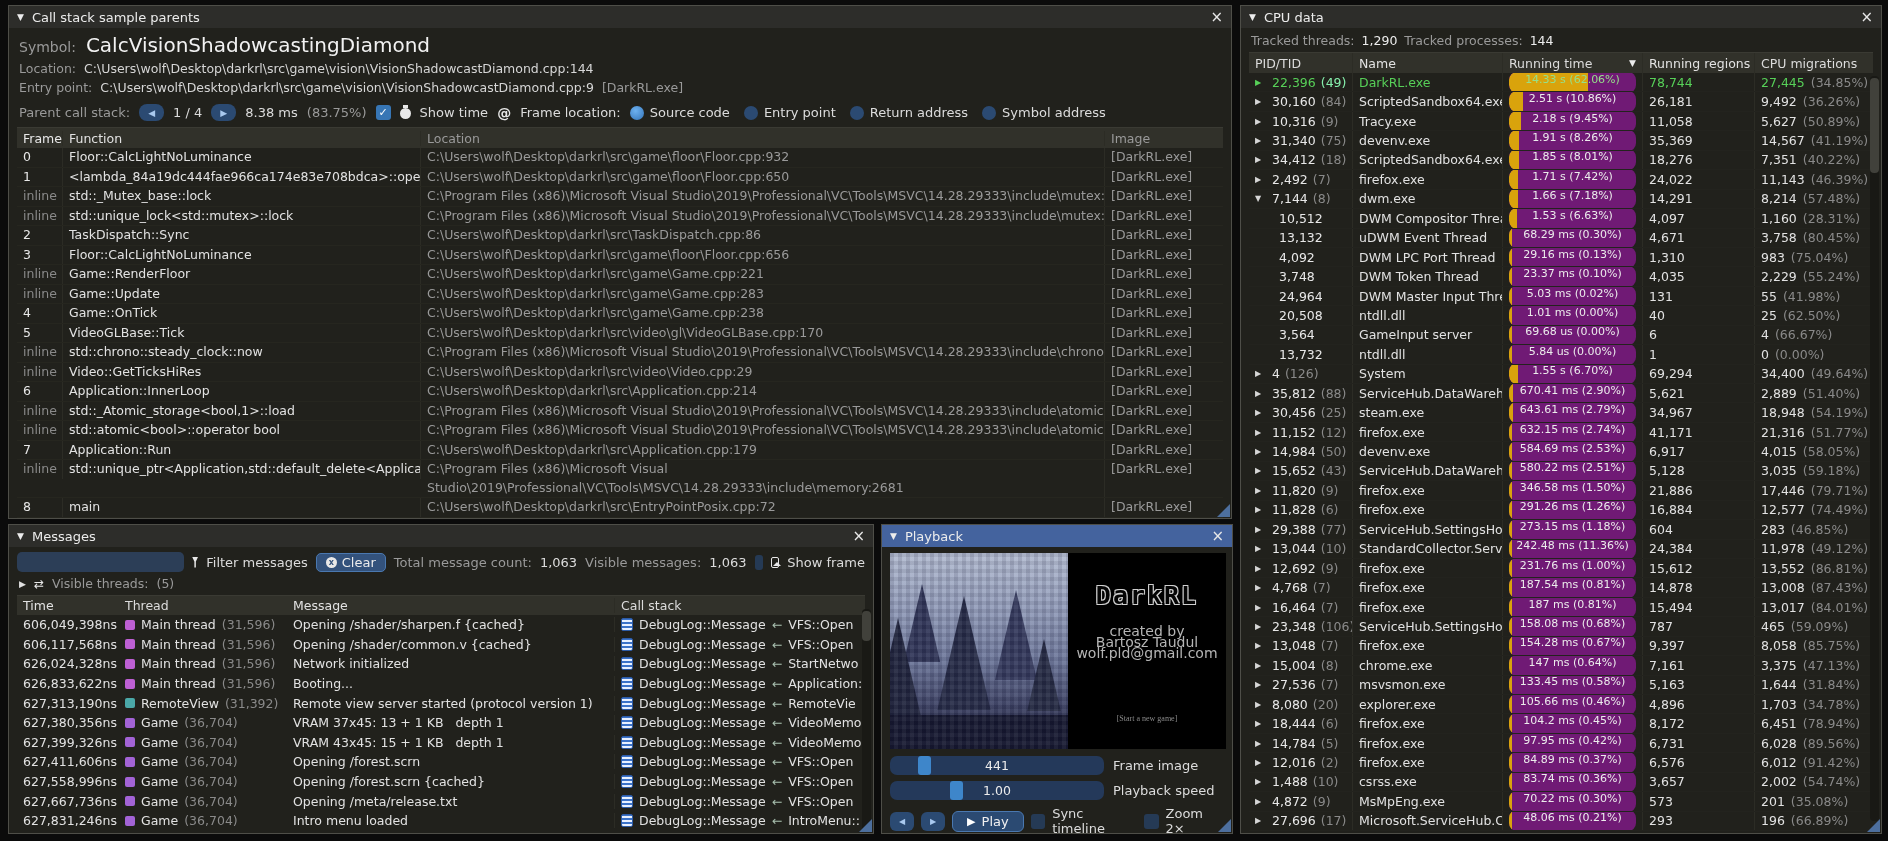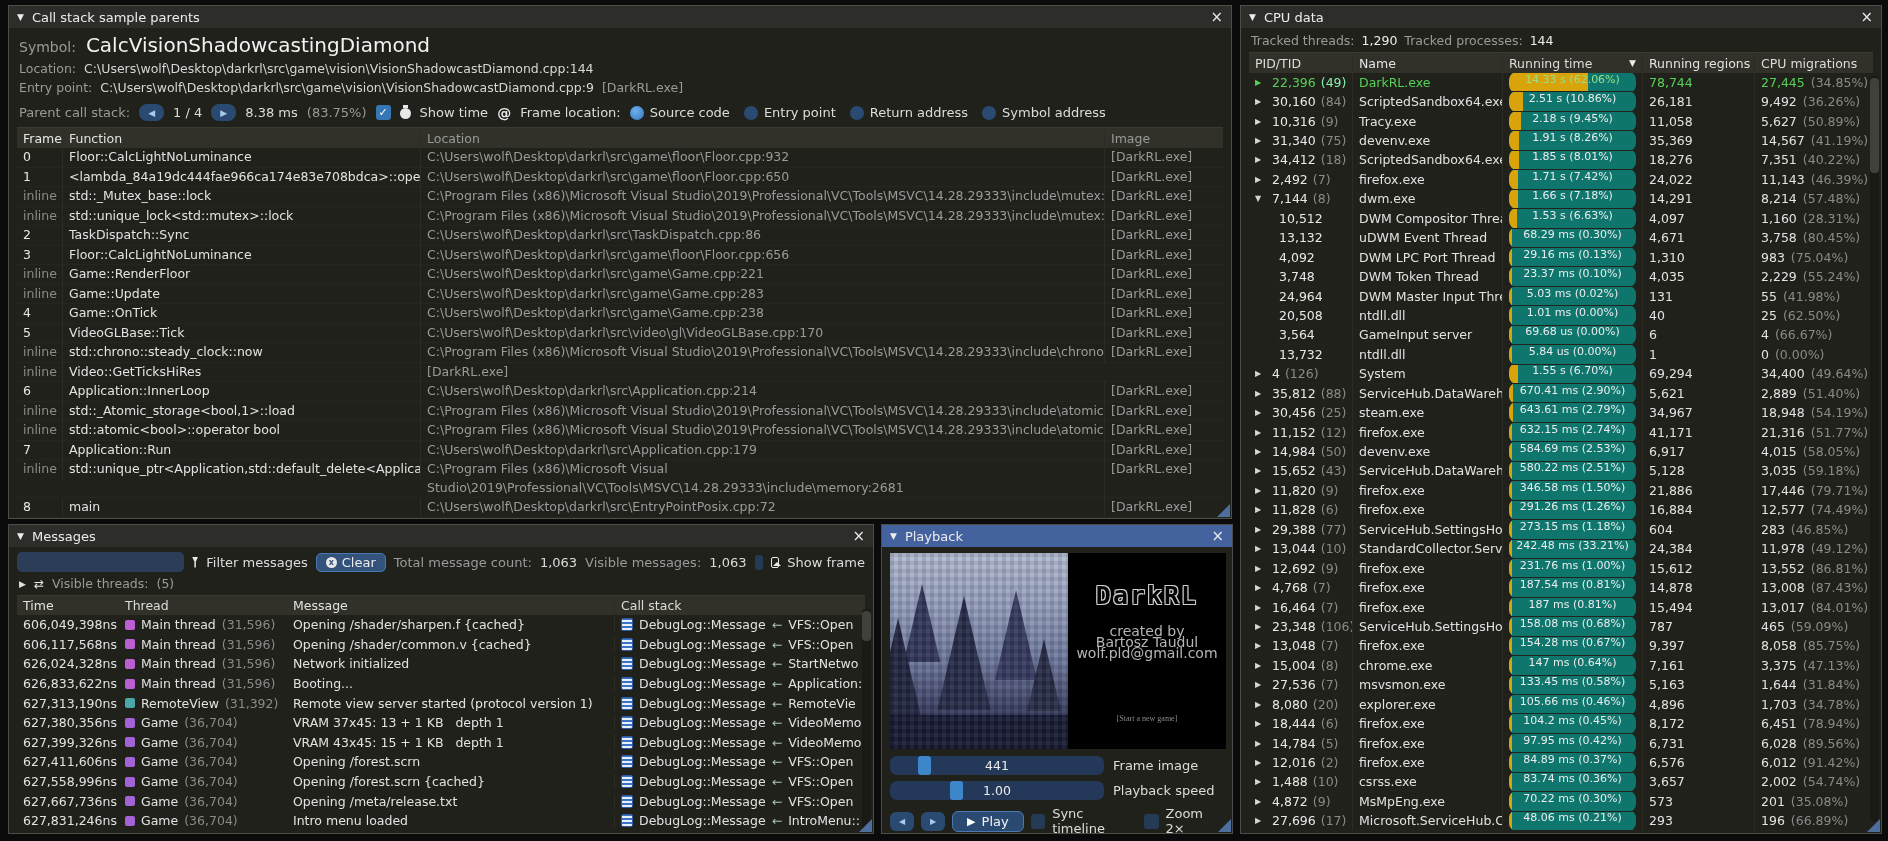--- a/index.html
+++ b/index.html
@@ -114,21 +114,21 @@
   .cpu-hrow { background:#31312a; flex:0 0 20px; display:flex; align-items:center; font-size:12.5px; }
   .cpu-rows { flex:1; overflow:hidden; }
   .cpu-row { display:flex; height:19.45px; align-items:center; font-size:12.5px; border-bottom:1px solid #23231e; }
   .pc { padding:0 6px; overflow:hidden; white-space:nowrap; border-right:1px solid #2c2c25; height:100%; display:flex; align-items:center; }
   .pc-pid { flex:0 0 104px; gap:5px; }
   .tri { width:12px; flex:0 0 12px; font-size:8px; color:#d6d6d6; cursor:pointer; }
   .pid { color:#e8e8e8; }
   .cnt { color:#8a8a8a; }
   .pc-name { flex:0 0 150px; color:#e2e2e2; }
   .pc-time { flex:0 0 140px; }
-  .bar { position:relative; width:128px; height:21px; border-radius:8px; background:#0f766e; overflow:hidden; }
+  .bar { position:relative; width:128px; height:21px; border-radius:8px; background:#701a75; overflow:hidden; }
   .fill { position:absolute; left:0; top:0; bottom:0; background:#d9a30c; min-width:3px; border-radius:8px 0 0 8px; }
   .bar-txt { position:absolute; inset:0; text-align:center; font-size:11px; line-height:15px; color:#ececec; }
   .pc-reg { flex:0 0 112px; color:#e2e2e2; }
   .pc-mig { flex:1 1 auto; gap:6px; border-right:none; }
   .mig { color:#e2e2e2; }
   .migp { color:#8a8a8a; }
   .cpu-row.hl .pid, .cpu-row.hl .pc-name, .cpu-row.hl .pc-reg, .cpu-row.hl .mig { color:#57d058; }
   .cpu-row.hl .cnt { color:#86efac; }
   .cpu-row.hl .tri { color:#57d058; }
   .cpu-row.hl .bar-txt { color:#95e08a; }
@@ -267,20 +267,21 @@
       </div>
         <div class="cs-row inline">
         <div class="cell c-frame">inline</div>
         <div class="cell c-func">std::chrono::steady_clock::now</div>
         <div class="cell c-loc">C:\Program Files (x86)\Microsoft Visual Studio\2019\Professional\VC\Tools\MSVC\14.28.29333\include\chrono:607</div>
         <div class="cell c-img">[DarkRL.exe]</div>
       </div>
         <div class="cs-row inline">
         <div class="cell c-frame">inline</div>
         <div class="cell c-func">Video::GetTicksHiRes</div>
+        <div class="cell c-loc">C:\Users\wolf\Desktop\darkrl\src\video\Video.cpp:29</div>
         <div class="cell c-img">[DarkRL.exe]</div>
       </div>
         <div class="cs-row">
         <div class="cell c-frame">6</div>
         <div class="cell c-func">Application::InnerLoop</div>
         <div class="cell c-loc">C:\Users\wolf\Desktop\darkrl\src\Application.cpp:214</div>
         <div class="cell c-img">[DarkRL.exe]</div>
       </div>
         <div class="cs-row inline">
         <div class="cell c-frame">inline</div>
@@ -1074,21 +1075,21 @@
         <div class="cpu-row">
         <div class="pc pc-pid">
           <span class="tri">▶</span>
           <span class="pid">13,044</span>
           <span class="cnt">(10)</span>
         </div>
         <div class="pc pc-name">StandardCollector.Servic</div>
         <div class="pc pc-time">
           <div class="bar">
             <div class="fill" style="width: 1.05%;"></div>
-            <div class="bar-txt">242.48 ms (33.21%)</div>
+            <div class="bar-txt">242.48 ms (11.36%)</div>
           </div>
         </div>
         <div class="pc pc-reg">24,384</div>
         <div class="pc pc-mig">
           <span class="mig">11,978</span>
           <span class="migp">(49.12%)</span>
         </div>
       </div>
         <div class="cpu-row">
         <div class="pc pc-pid">

